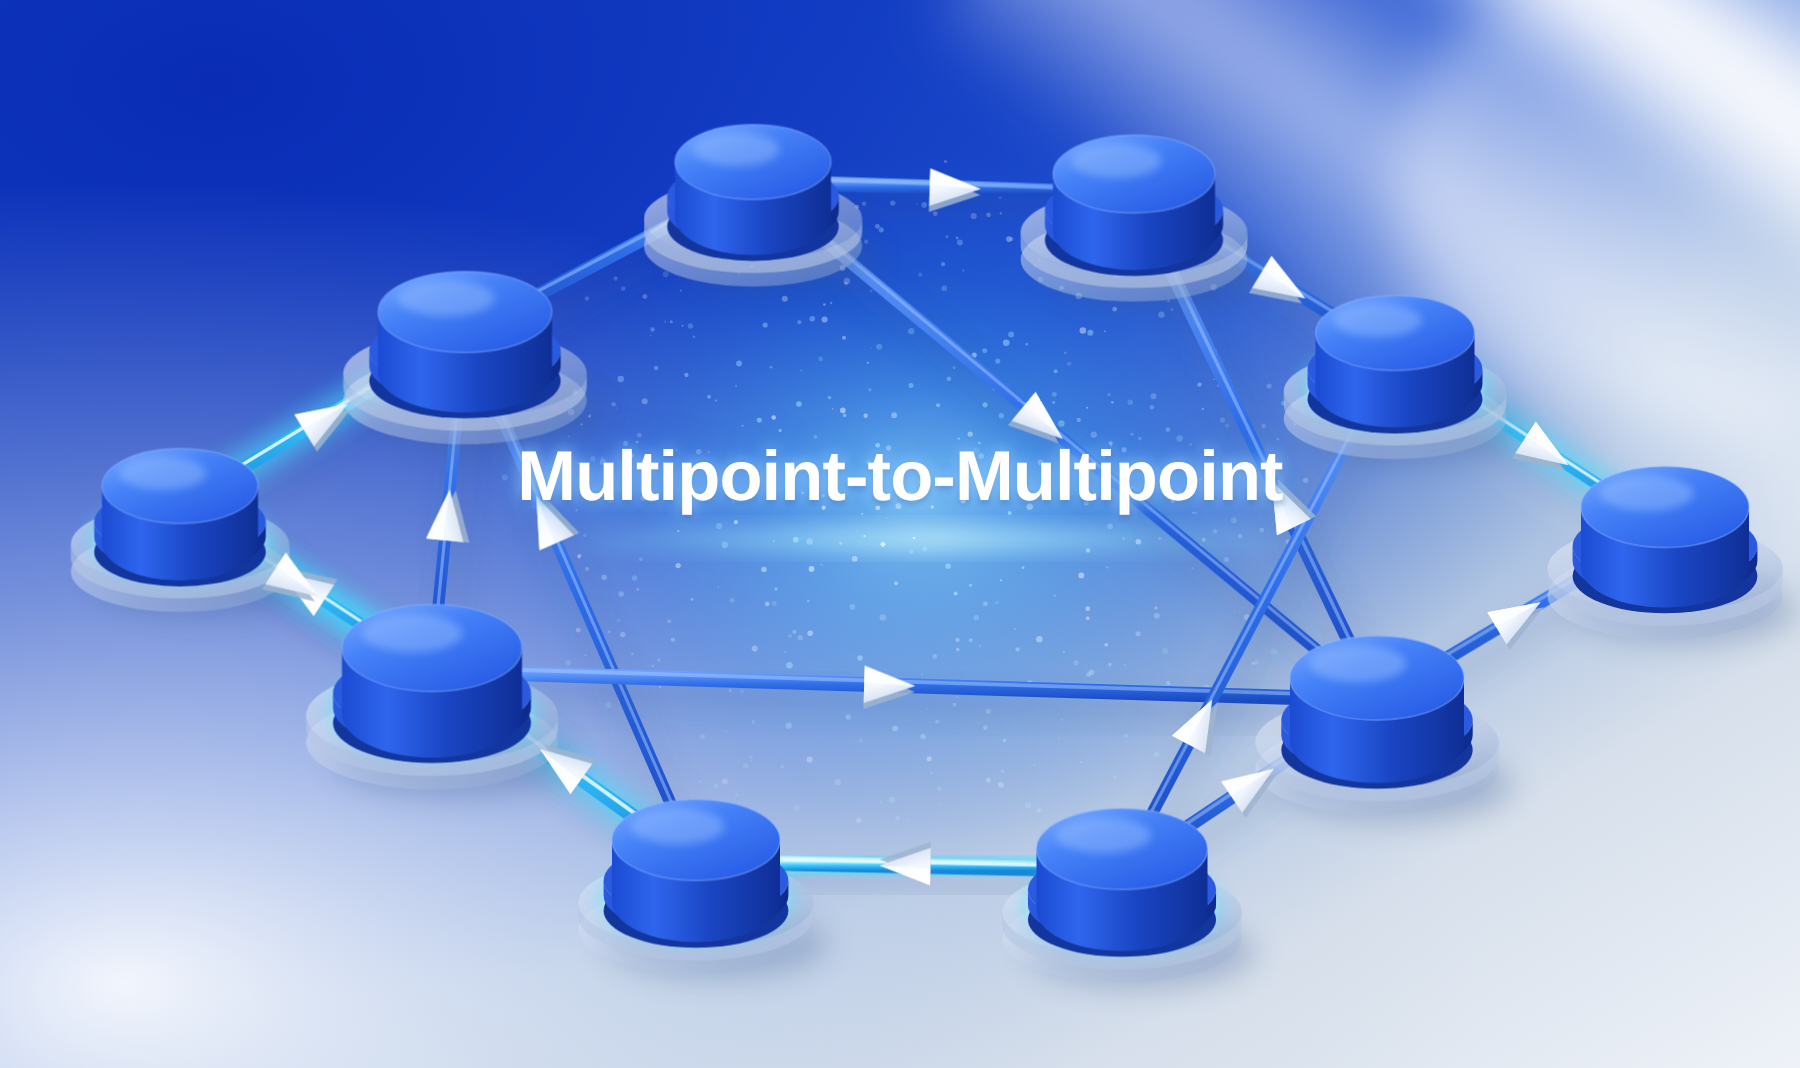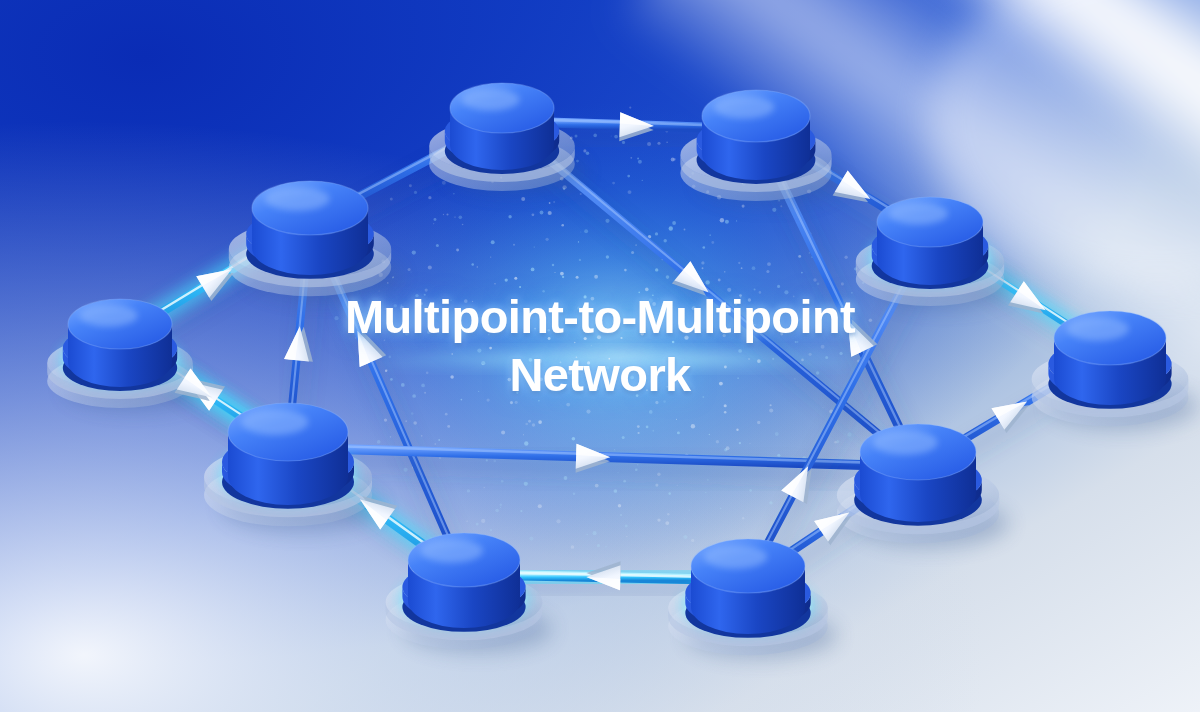--- a/index.html
+++ b/index.html
@@ -912,15 +912,14 @@
         <g transform="translate(195.6,386.8) rotate(33.2)">
           <polygon points="-14.28,-8.5 19.72,4 -14.28,16.5" fill="#9fb4cf" opacity="0.85"></polygon>
           <polygon points="-14.28,-12.5 19.72,0 -14.28,12.5" fill="url(#arrowFace)"></polygon>
           <polygon points="-14.28,-12.5 19.72,0 -14.28,-1.25" fill="#ffffff" opacity="0.75"></polygon>
         </g>
       </g>
   </svg>
 
   <div id="title-block">
     <span class="line">Multipoint-to-Multipoint</span>
-    <span class="line">Network</span>
   </div>
 </div>
 
 </body></html>

